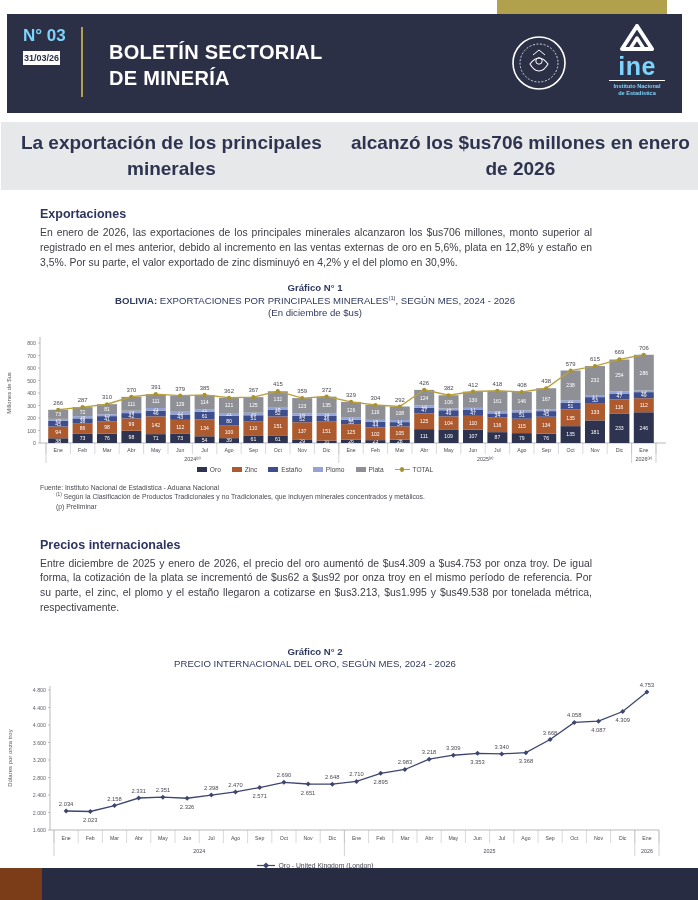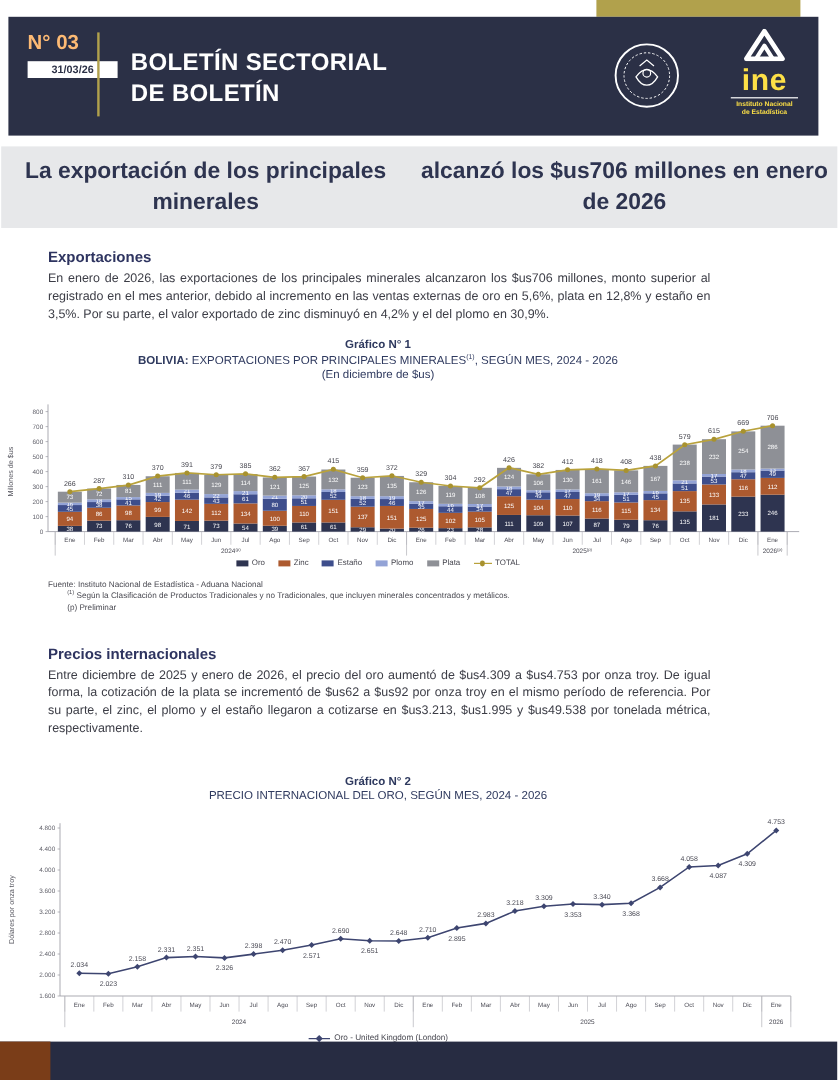--- a/index.html
+++ b/index.html
@@ -1,28 +1,28 @@
 <!DOCTYPE html>
 <html><head>
 <meta charset="utf-8">
 <style>
   html,body{margin:0;padding:0;background:#fff;}
   .page{position:relative;width:698px;height:900px;background:#fff;overflow:hidden;
         font-family:"Liberation Sans",sans-serif;color:#3c3d46;}
   
   .gold-top{position:absolute;left:497px;top:0;width:170px;height:14px;background:#b1a14c;}
   .header-band{position:absolute;left:7px;top:14px;width:675px;height:99px;background:#2b3046;}
-  .issue{position:absolute;left:16px;top:12px;color:#fdba74;font-size:17px;font-weight:bold;}
+  .issue{position:absolute;left:16px;top:12px;color:#7dd3fc;font-size:17px;font-weight:bold;}
   .date-chip{position:absolute;left:16px;top:37px;background:#fff;color:#2b3046;
-             font-size:9px;font-weight:bold;padding:2px 20px;}
+             font-size:9px;font-weight:bold;padding:2px 1px;}
   .hdr-divider{position:absolute;left:74px;top:13px;width:2px;height:70px;background:#b1a14c;}
   .btitle{position:absolute;left:90px;top:25px;color:#fff;font-size:20px;font-weight:bold;
           line-height:1.3;letter-spacing:.3px;margin-left:12px;}
   .seal{position:absolute;left:503px;top:20px;}
-  .ine-block{position:absolute;left:588px;top:10px;width:84px;text-align:center;color:#fde047;}
+  .ine-block{position:absolute;left:588px;top:10px;width:84px;text-align:center;color:#7dd3fc;}
   .ine-word{font-size:25px;font-weight:bold;line-height:.9;letter-spacing:.5px;}
   .ine-rule{width:56px;height:1.5px;background:#fff;margin:2px auto 2px auto;}
   .ine-cap{font-size:5.6px;font-weight:bold;line-height:1.25;}
   
   .headline-band{position:absolute;left:1px;top:122px;width:698px;height:68px;background:#e7e8ea;
                  display:flex;justify-content:center;text-align:center;align-items:center;}
   .headline-band div{font-size:19px;font-weight:bold;color:#2e3450;line-height:1.35;}
   
   .content{position:absolute;left:0;top:190px;width:630px;}
   h3.sec{margin:17px 40px 5px 40px;font-size:12.5px;font-weight:bold;color:#2e3460;}
@@ -53,21 +53,21 @@
 <div class="page">
 
   <div class="gold-top"></div>
 
   <div class="header-band">
     <div class="issue">N° 03</div>
     <div class="date-chip">31/03/26</div>
     <div class="hdr-divider"></div>
     <div class="btitle">
       <span>BOLETÍN SECTORIAL</span><br>
-      <span>DE BOLETÍN</span>
+      <span>DE MINERÍA</span>
     </div>
     <svg class="seal" width="58" height="58" viewBox="0 0 58 58">
       <circle cx="29" cy="29" r="26" fill="none" stroke="#fff" stroke-width="1.6"></circle>
       <circle cx="29" cy="29" r="19" fill="none" stroke="#fff" stroke-width="0.8" stroke-dasharray="2 1.6"></circle>
       <path d="M20 30 q9 -12 18 0 q-4 7 -9 7 q-5 0 -9 -7 Z" fill="none" stroke="#fff" stroke-width="1.1"></path>
       <circle cx="29" cy="27" r="3.2" fill="none" stroke="#fff" stroke-width="1"></circle>
       <path d="M23 21 l6 -5 l6 5" fill="none" stroke="#fff" stroke-width="1"></path>
     </svg>
     <div class="ine-block">
       <svg width="36" height="27" viewBox="0 0 36 27">

